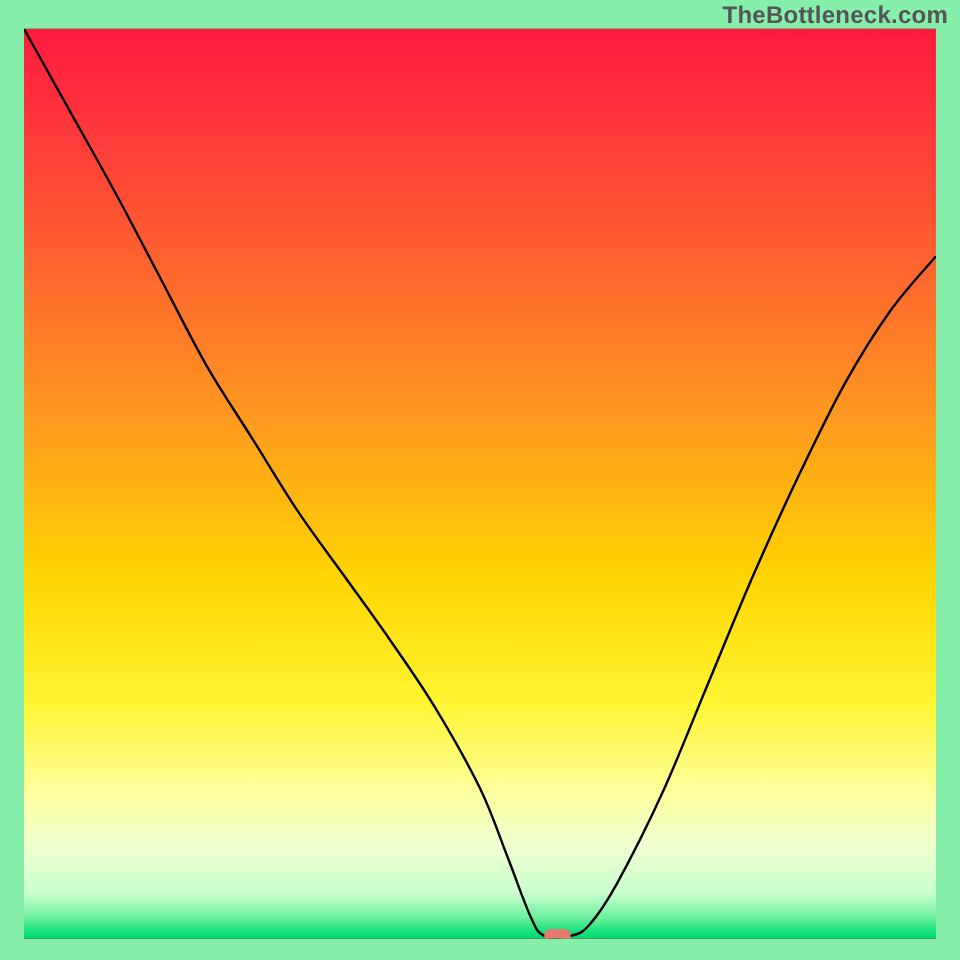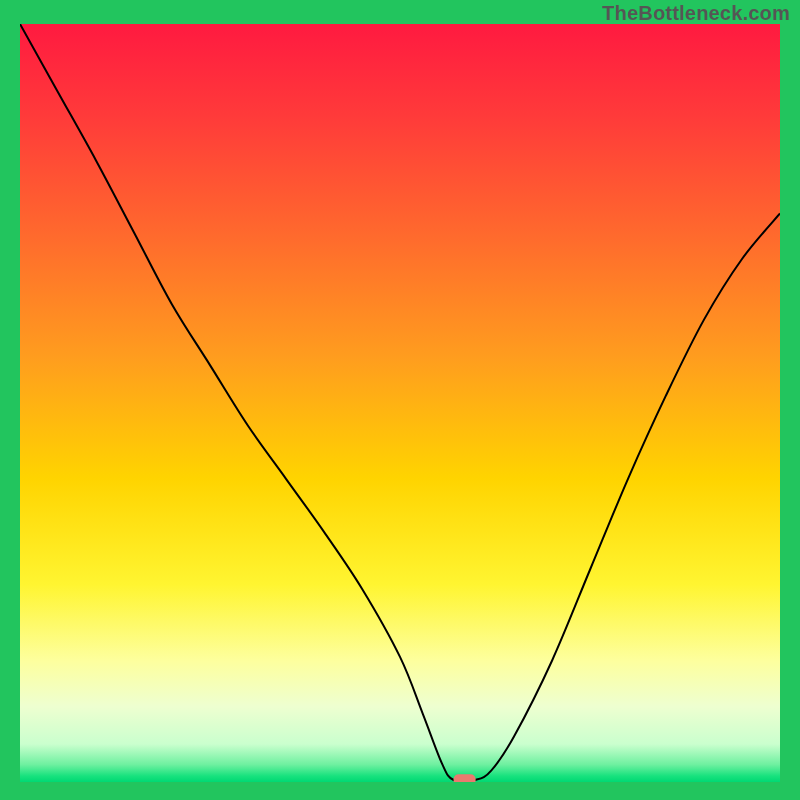--- a/index.html
+++ b/index.html
@@ -8,21 +8,21 @@
     width: 800px;
     height: 800px;
     background: #000;
     font-family: Arial, Helvetica, sans-serif;
     overflow: hidden;
   }
   .frame {
     position: relative;
     width: 800px;
     height: 800px;
-    background: #22c55e;
+    background: #86efac;
   }
   .watermark {
     position: absolute;
     top: 2px;
     right: 10px;
     color: #555;
     font-size: 20px;
     font-weight: 600;
     letter-spacing: 0.2px;
     z-index: 5;

